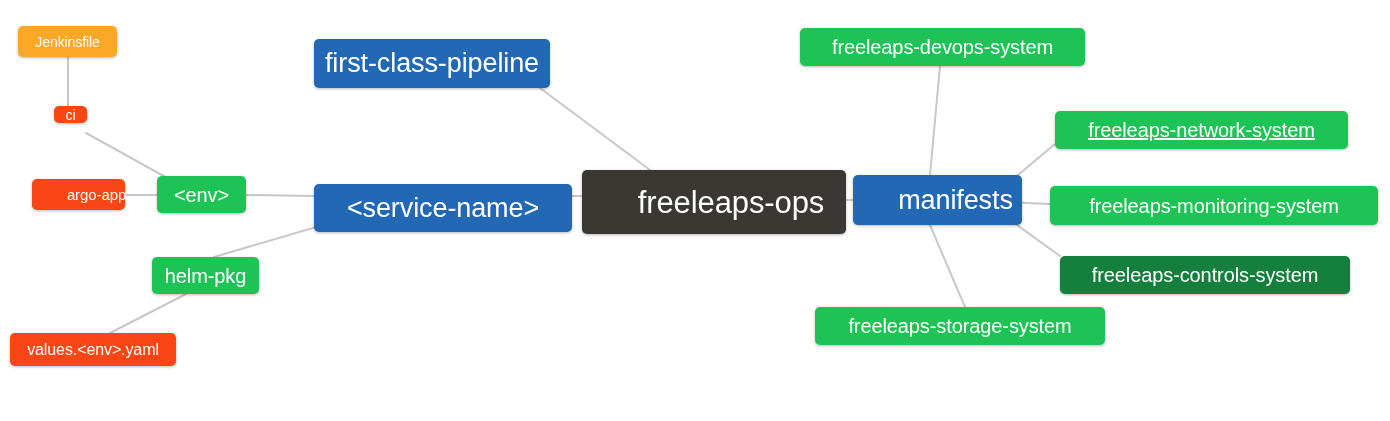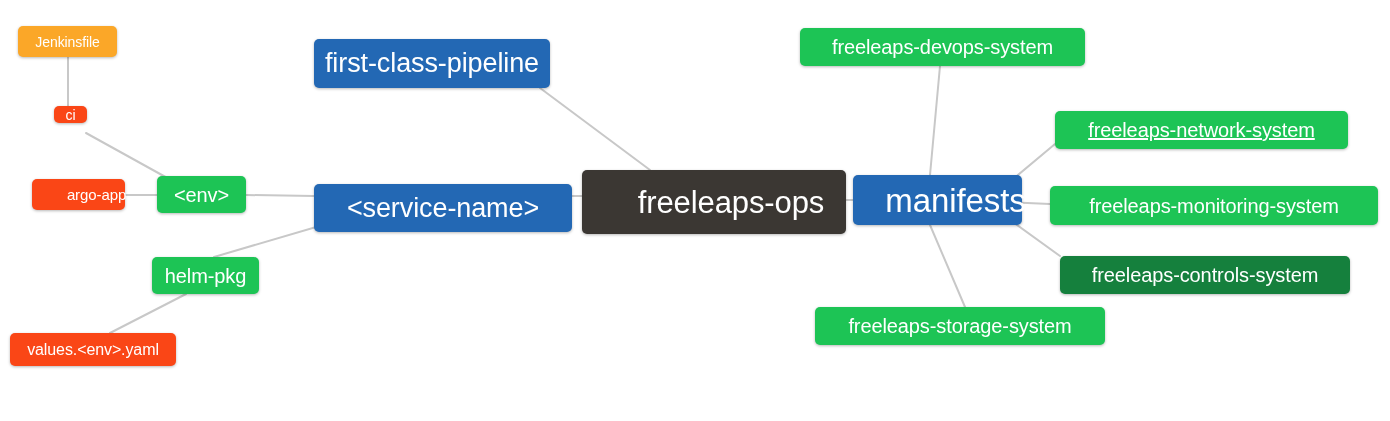--- a/index.html
+++ b/index.html
@@ -88,21 +88,21 @@
       </div>
       <div class="node" style="left: 314px; top: 39px; width: 236px; height: 49px; background: rgb(35, 104, 180); font-size: 27px;">
         <span class="node-label">first-class-pipeline</span>
       </div>
       <div class="node" style="left: 314px; top: 172px; width: 258px; height: 48px; background: rgb(35, 104, 180); font-size: 27px; margin-top: 12px;">
         <span class="node-label">&lt;service-name&gt;</span>
       </div>
       <div class="node" style="left: 582px; top: 170px; width: 264px; height: 64px; background: rgb(59, 55, 51); font-size: 31px; padding-left: 34px;">
         <span class="node-label">freeleaps-ops</span>
       </div>
-      <div class="node" style="left: 853px; top: 175px; width: 169px; height: 50px; background: rgb(35, 104, 180); font-size: 33px; padding-left: 36px;">
+      <div class="node" style="left: 853px; top: 175px; width: 169px; height: 50px; background: rgb(35, 104, 180); font-size: 27px; padding-left: 36px;">
         <span class="node-label">manifests</span>
       </div>
       <div class="node" style="left: 800px; top: 28px; width: 285px; height: 38px; background: rgb(29, 196, 85); font-size: 20px;">
         <span class="node-label">freeleaps-devops-system</span>
       </div>
       <div class="node" style="left: 1055px; top: 111px; width: 293px; height: 38px; background: rgb(29, 196, 85); font-size: 20px; text-decoration: underline;">
         <span class="node-label">freeleaps-network-system</span>
       </div>
       <div class="node" style="left: 1050px; top: 186px; width: 328px; height: 39px; background: rgb(29, 196, 85); font-size: 20px;">
         <span class="node-label">freeleaps-monitoring-system</span>

